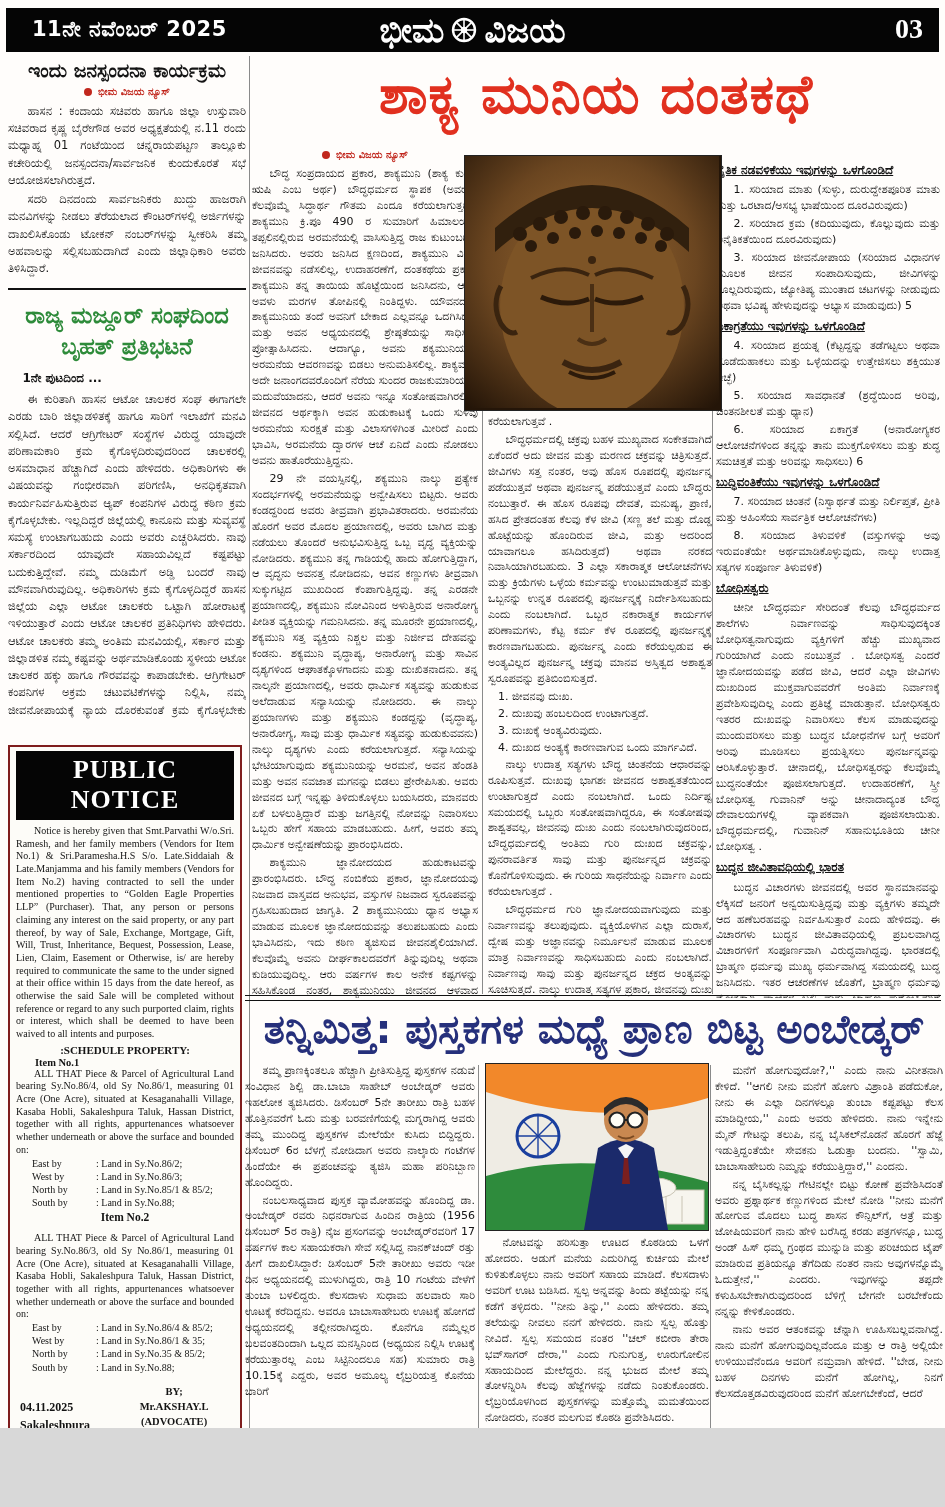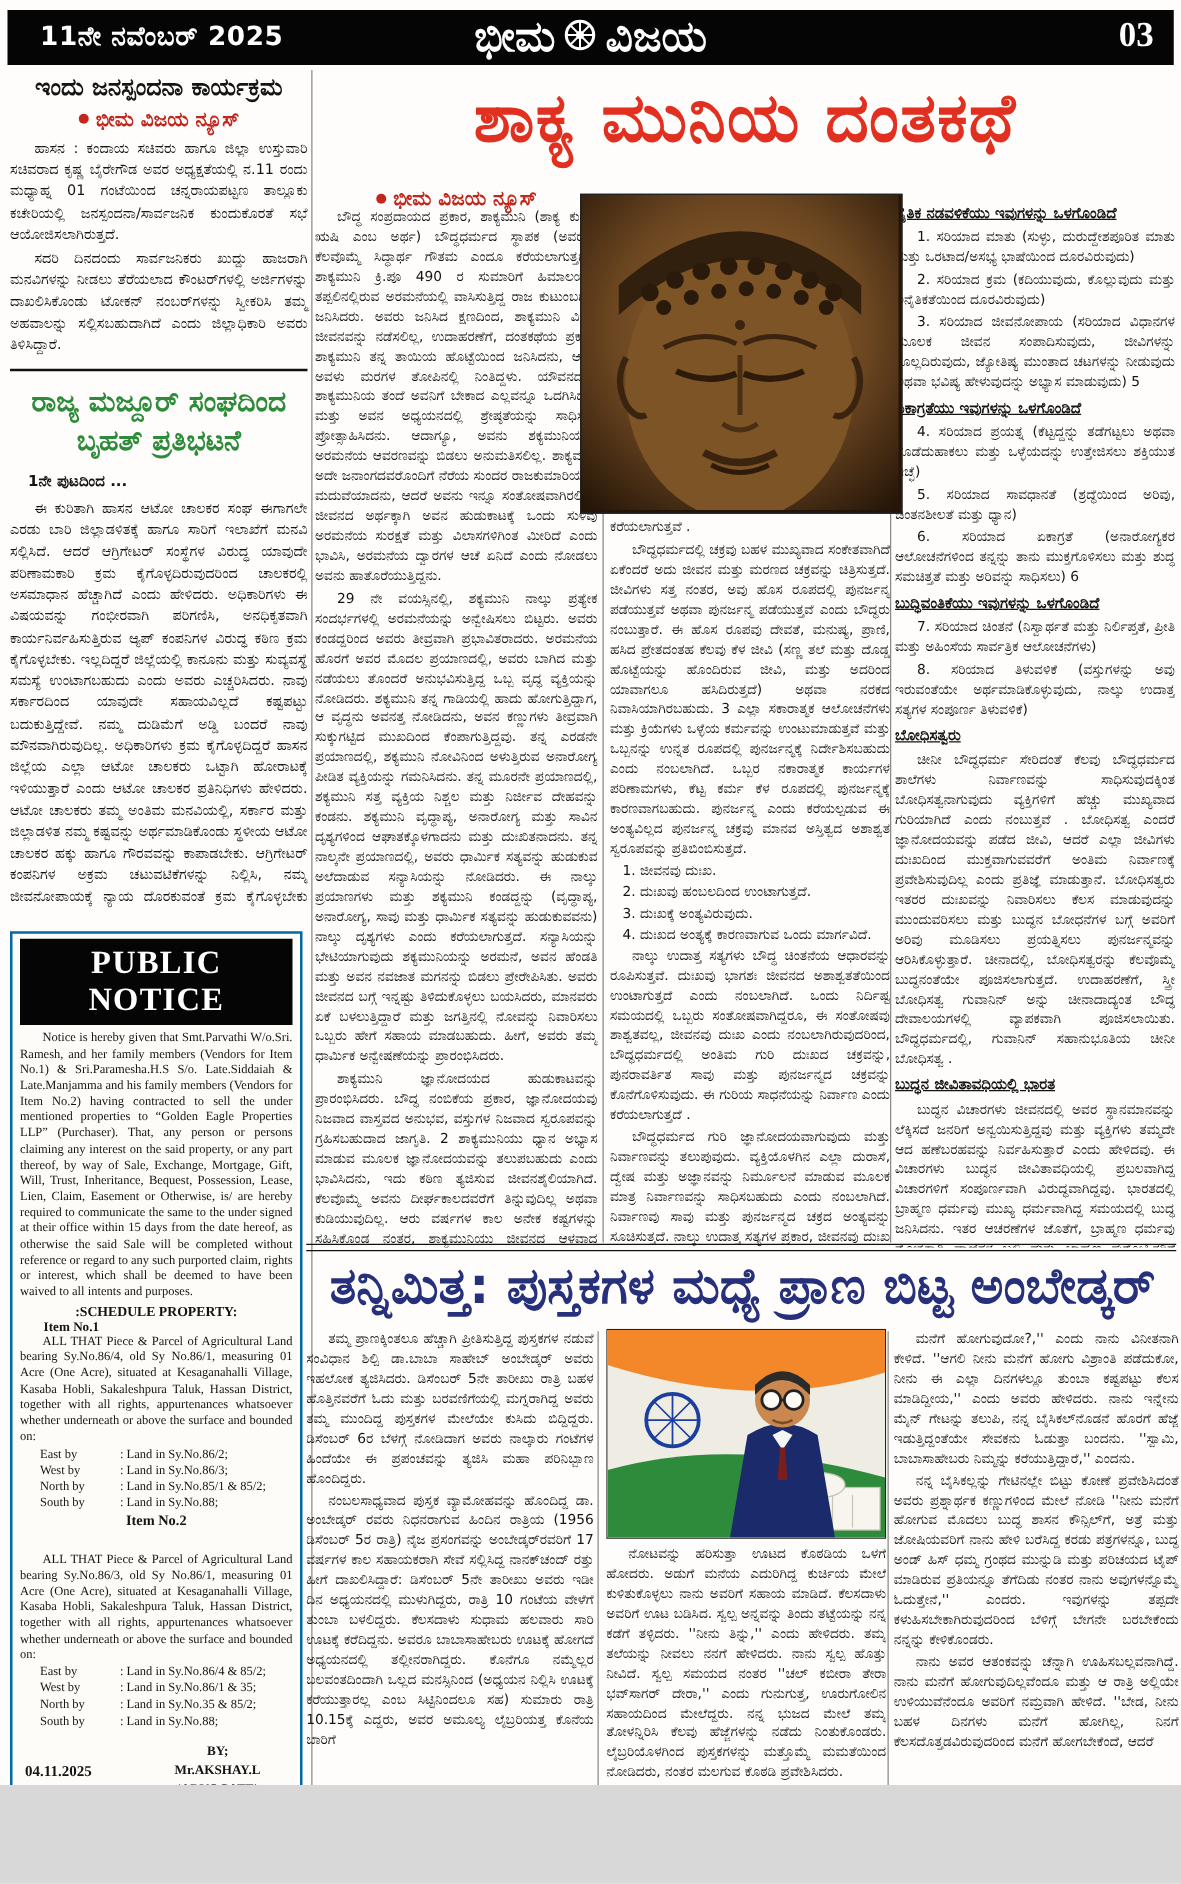--- a/index.html
+++ b/index.html
@@ -12,36 +12,36 @@
            font-size:34px;font-weight:bold;}
   .m-page{position:absolute;right:16px;top:5px;font-size:28px;font-weight:bold;font-family:"Liberation Serif",serif;}
   
   .vrule{position:absolute;width:1px;background:#8a8a8a;}
   .dblrule{position:absolute;left:245px;top:995px;width:696px;height:4px;
            border-top:1.6px solid #111;border-bottom:1.6px solid #111;}
   
   .leftcol{position:absolute;left:8px;top:58px;width:238px;}
   .a1-head{font-size:19px;font-weight:bold;text-align:center;line-height:1.15;margin:2px 0 4px;}
   .byline{display:flex;justify-content:center;align-items:center;gap:6px;color:#c1271d;
-          font-weight:bold;font-size:16px;margin:3px 0 5px;text-align:center;}
+          font-weight:bold;font-size:10px;margin:3px 0 5px;text-align:center;}
   .bullet{width:8px;height:8px;border-radius:50%;background:#c1271d;flex:0 0 auto;}
   .kbody{font-size:11.5px;line-height:1.5;text-align:justify;}
   .kbody p{margin:0 0 2px;text-indent:1.7em;}
   .a1{border-bottom:2px solid #111;padding-bottom:9px;}
   .a2-head{color:#2e8b3a;font-size:22.5px;font-weight:bold;text-align:center;line-height:1.35;margin:10px 6px 6px;}
   .a2-cont{font-weight:bold;font-size:12px;margin:2px 0 4px;text-indent:1.2em;}
   .a2-body{height:352px;overflow:hidden;}
   
-  .notice{position:absolute;left:8px;top:745px;width:234px;height:758px;border:2px solid #0369a1;
+  .notice{position:absolute;left:8px;top:745px;width:234px;height:758px;border:2px solid #7f1d1d;
           background:#fdfcf8;box-sizing:border-box;padding:4px 6px;font-family:"Liberation Serif",serif;overflow:hidden;}
   .n-title{background:#050505;color:#fff;text-align:center;font-size:26px;font-weight:bold;padding:4px 0 5px;letter-spacing:1px;}
   .n-body{font-size:10px;line-height:1.27;text-align:justify;text-indent:1.8em;margin-top:5px;}
   .n-sched{text-align:center;font-weight:bold;font-size:11px;margin:3px 0 1px;}
   .n-item1label{font-weight:bold;font-size:10.5px;text-indent:1.8em;}
-  .n-item2label{text-align:center;font-weight:bold;font-size:11.5px;margin:2px 0 19px;}
+  .n-item2label{text-align:center;font-weight:bold;font-size:11.5px;margin:2px 0 9px;}
   .n-itext{font-size:10px;line-height:1.27;text-align:justify;text-indent:1.8em;}
   .brow{display:flex;font-size:10px;line-height:1.32;}
   .bdir{width:64px;padding-left:16px;flex:0 0 auto;}
   .bval{flex:1;}
   .n-foot{display:flex;margin-top:10px;font-weight:bold;}
   .nf-left{width:44%;font-size:12px;line-height:1.5;padding-left:4px;padding-top:14px;}
   .nf-right{width:56%;text-align:center;font-size:10.5px;line-height:1.45;}
   
   .main{position:absolute;left:252px;top:56px;width:688px;height:942px;}
   .main-head{position:absolute;top:12px;left:0;width:100%;text-align:center;color:#e1301f;

